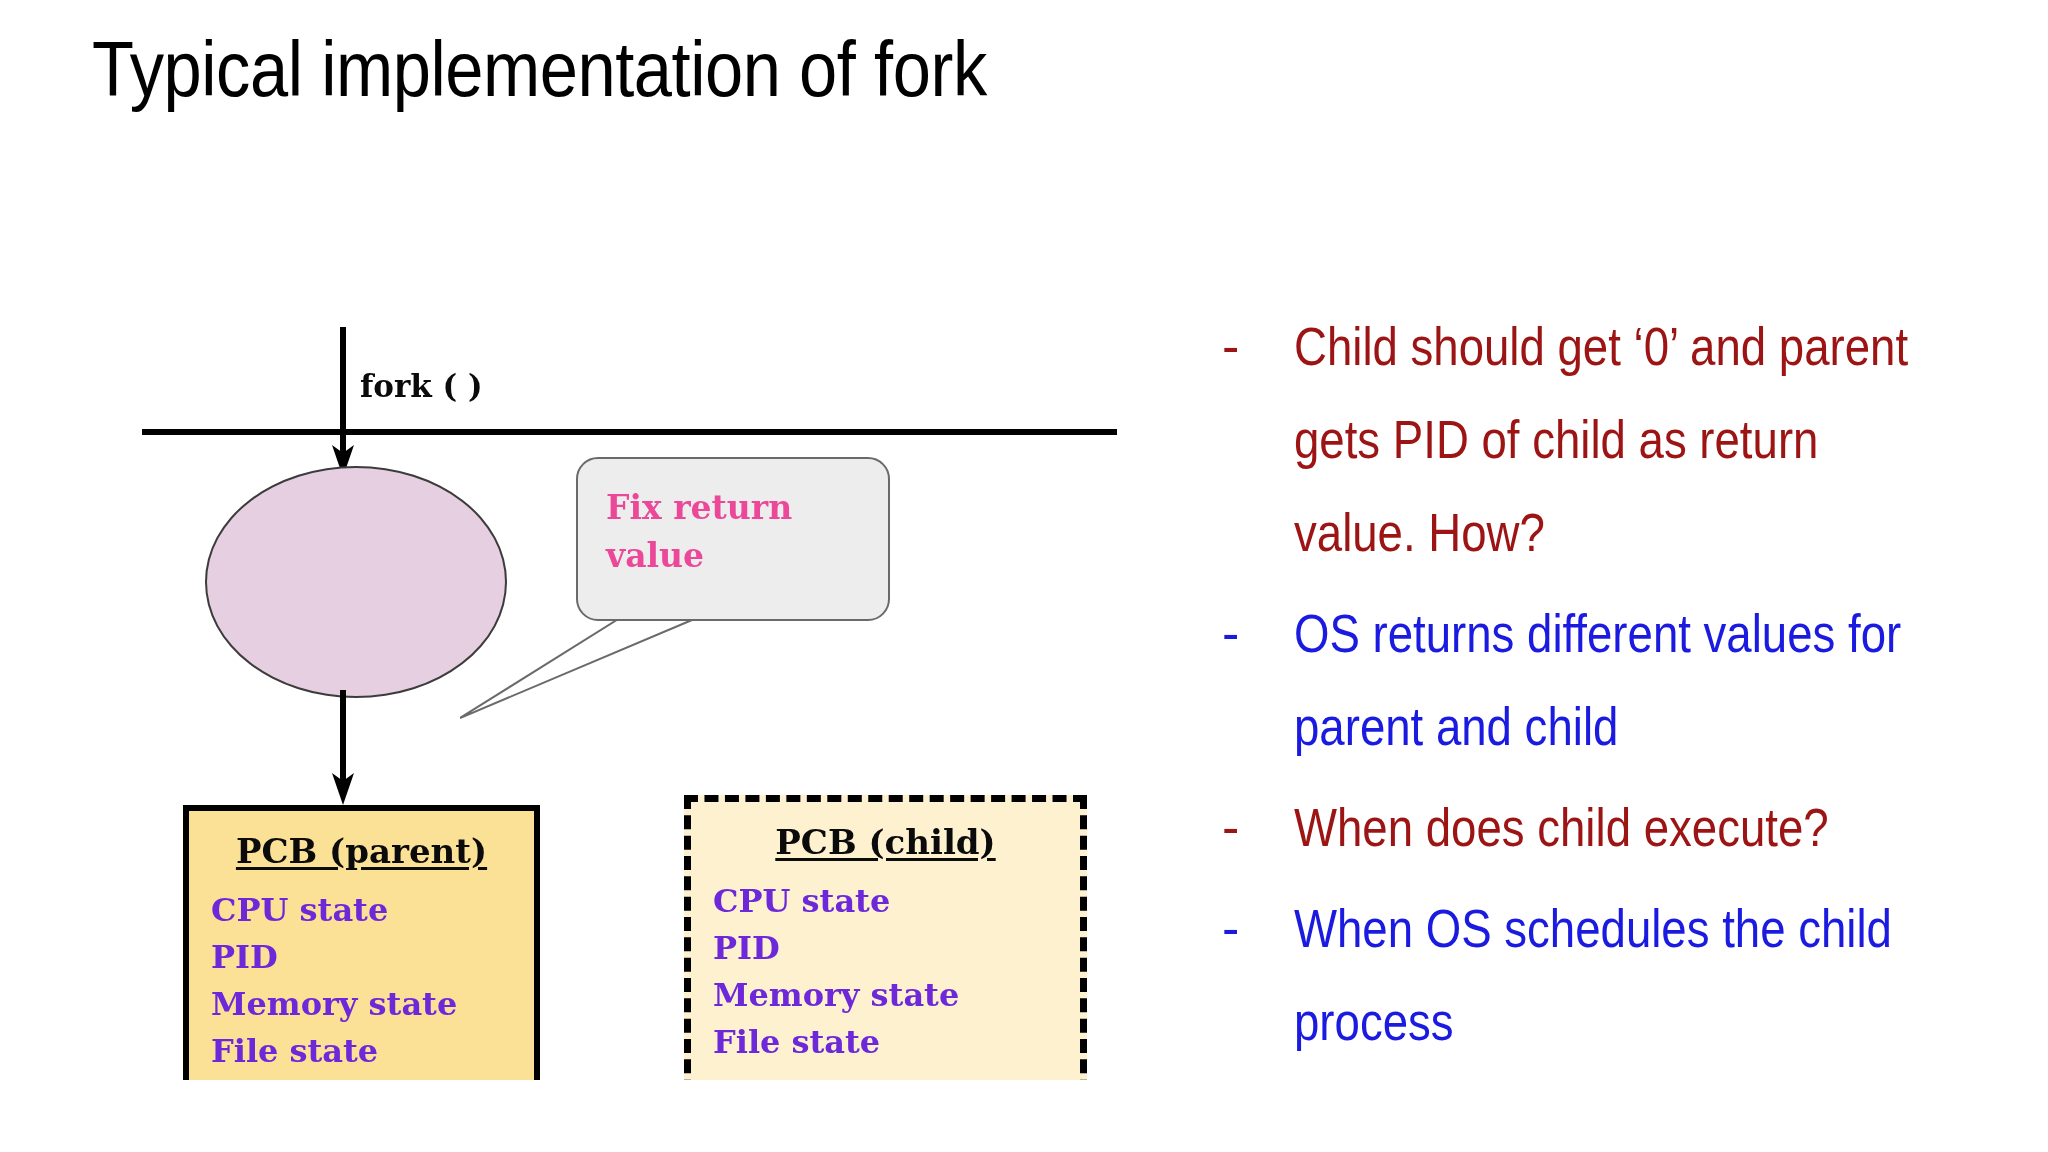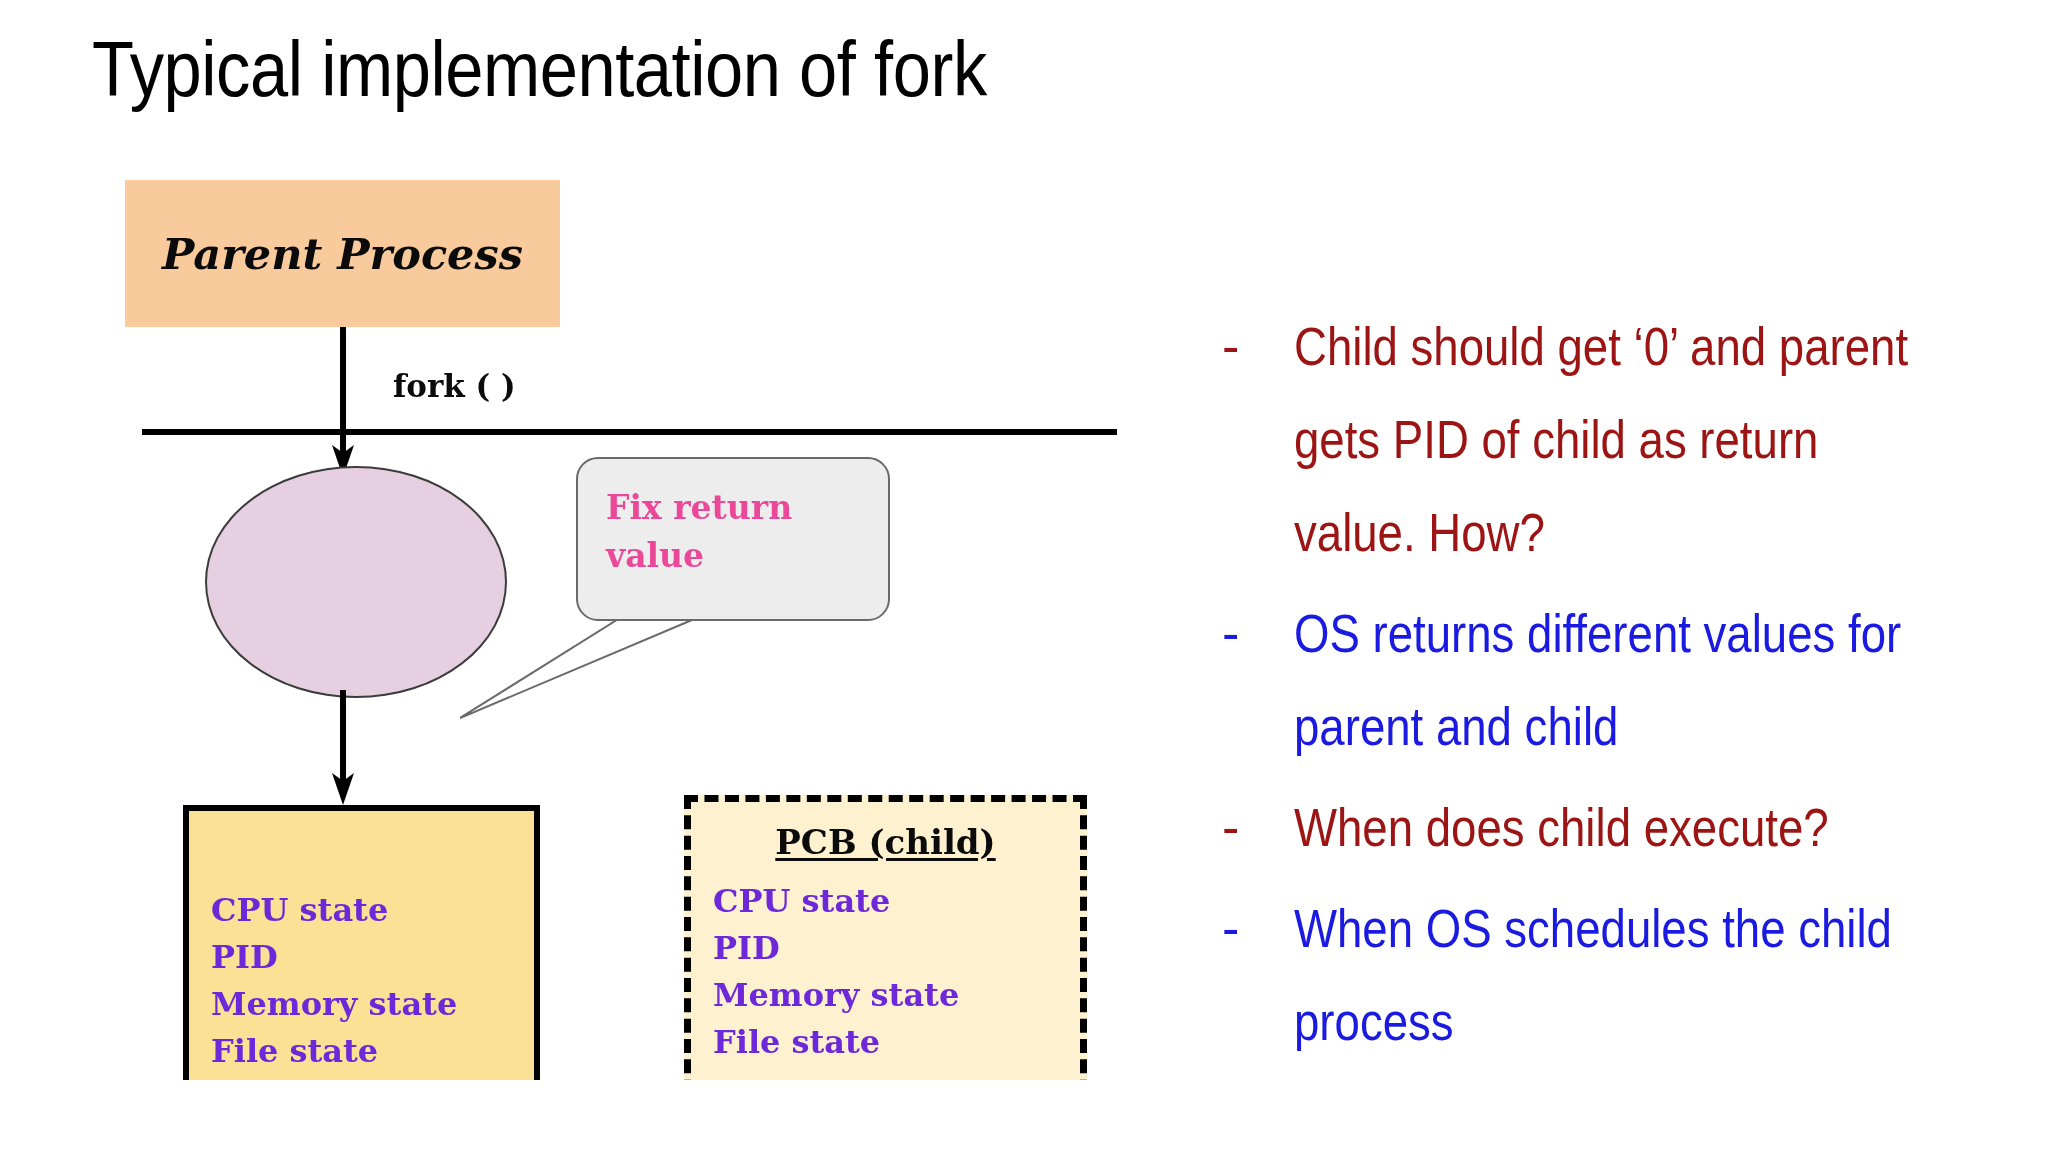--- a/index.html
+++ b/index.html
@@ -72,21 +72,20 @@
 
   #fork-call-label {
     position: absolute;
     left: 360px;
     top: 368px;
     font-family: "DejaVu Serif", "Liberation Serif", serif;
     font-weight: bold;
     font-size: 31px;
     color: #0b0b0b;
     white-space: nowrap;
-    margin-left: 33px;
   }
 
   
   #user-kernel-divider {
     position: absolute;
     left: 142px;
     top: 429px;
     width: 975px;
     height: 0;
     border-top: 6px solid #000000;
@@ -232,23 +231,20 @@
 </style>
 </head>
 <body>
 
 <div id="slide">
 
   <div id="slide-title">Typical implementation of fork</div>
 
   <div id="diagram">
 
-    <div id="parent-process-box">
-      <span id="parent-process-label">Parent Process</span>
-    </div>
 
     <svg id="arrow-parent-to-syscall" viewBox="0 0 24 150">
       <line x1="12" y1="0" x2="12" y2="132" stroke="#000000" stroke-width="6"></line>
       <polygon points="12,150 1,118 12,126 23,118" fill="#000000"></polygon>
     </svg>
 
     <div id="fork-call-label">fork ( )</div>
 
     <div id="user-kernel-divider"></div>
 
@@ -261,20 +257,21 @@
     <div id="fix-return-callout"></div>
     <div id="fix-return-callout-label">Fix return
 value</div>
 
     <svg id="arrow-syscall-to-pcb" viewBox="0 0 24 115">
       <line x1="12" y1="0" x2="12" y2="97" stroke="#000000" stroke-width="6"></line>
       <polygon points="12,115 1,83 12,91 23,83" fill="#000000"></polygon>
     </svg>
 
     <div class="pcb-box" id="pcb-parent-box">
+      <div class="pcb-title">PCB (parent)</div>
       <div class="pcb-fields">
         <div class="field-line">CPU state</div>
         <div class="field-line">PID</div>
         <div class="field-line">Memory state</div>
         <div class="field-line">File state</div>
         <div class="field-line field-ellipsis">.....</div>
       </div>
     </div>
 
     <div class="pcb-box" id="pcb-child-box">

